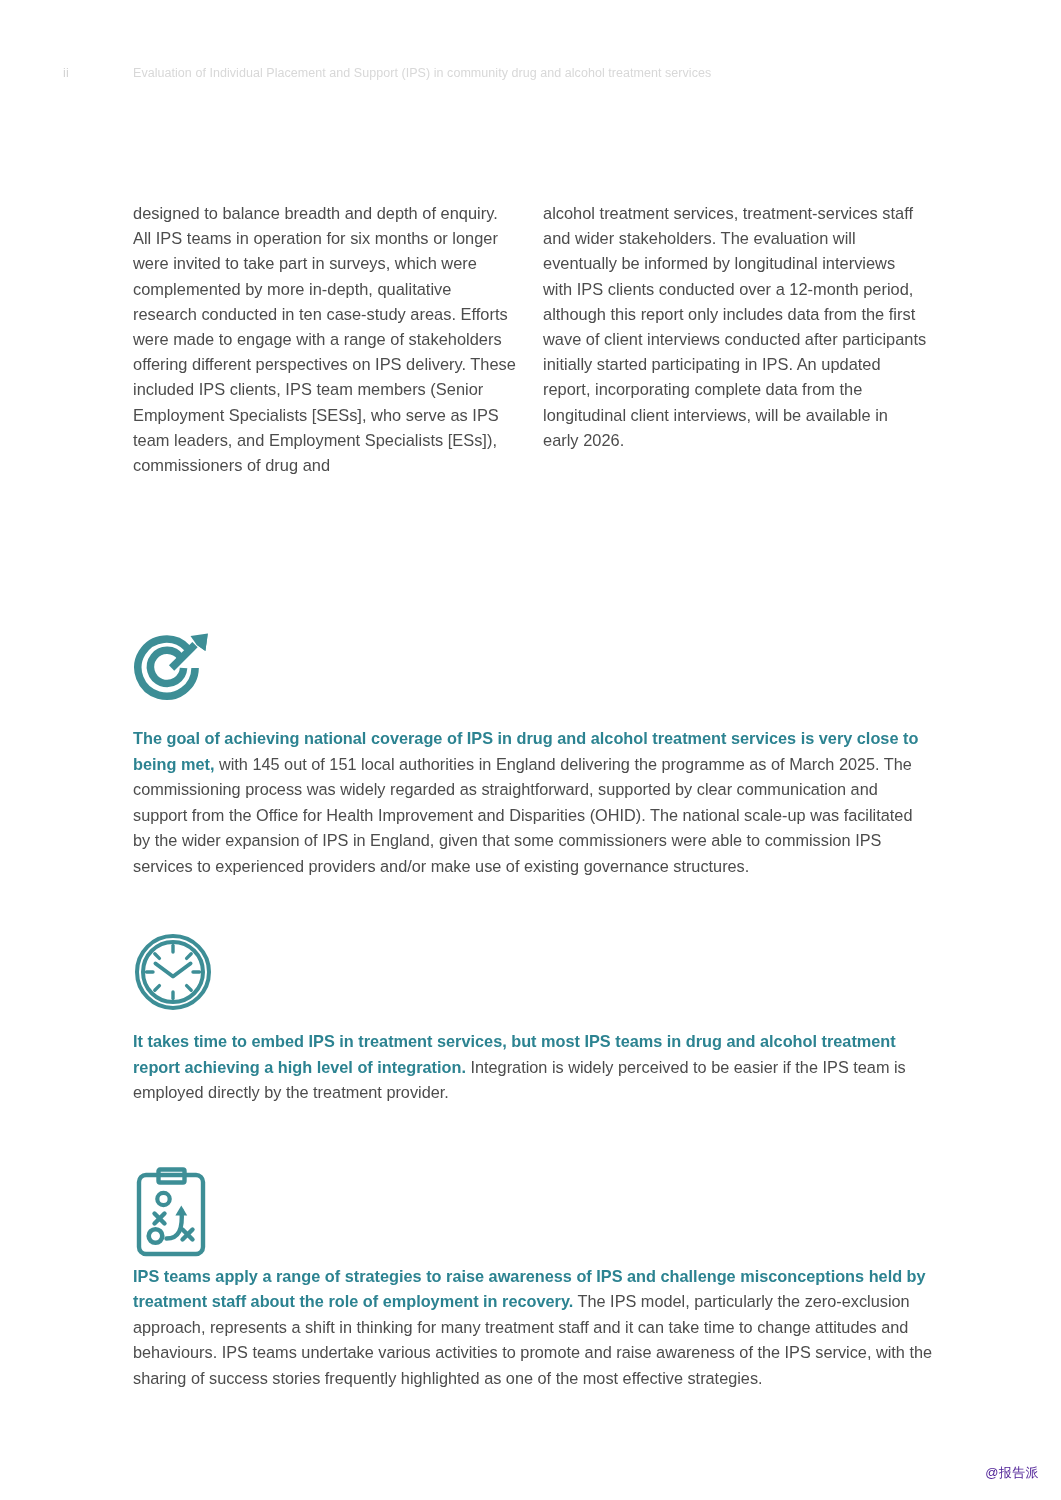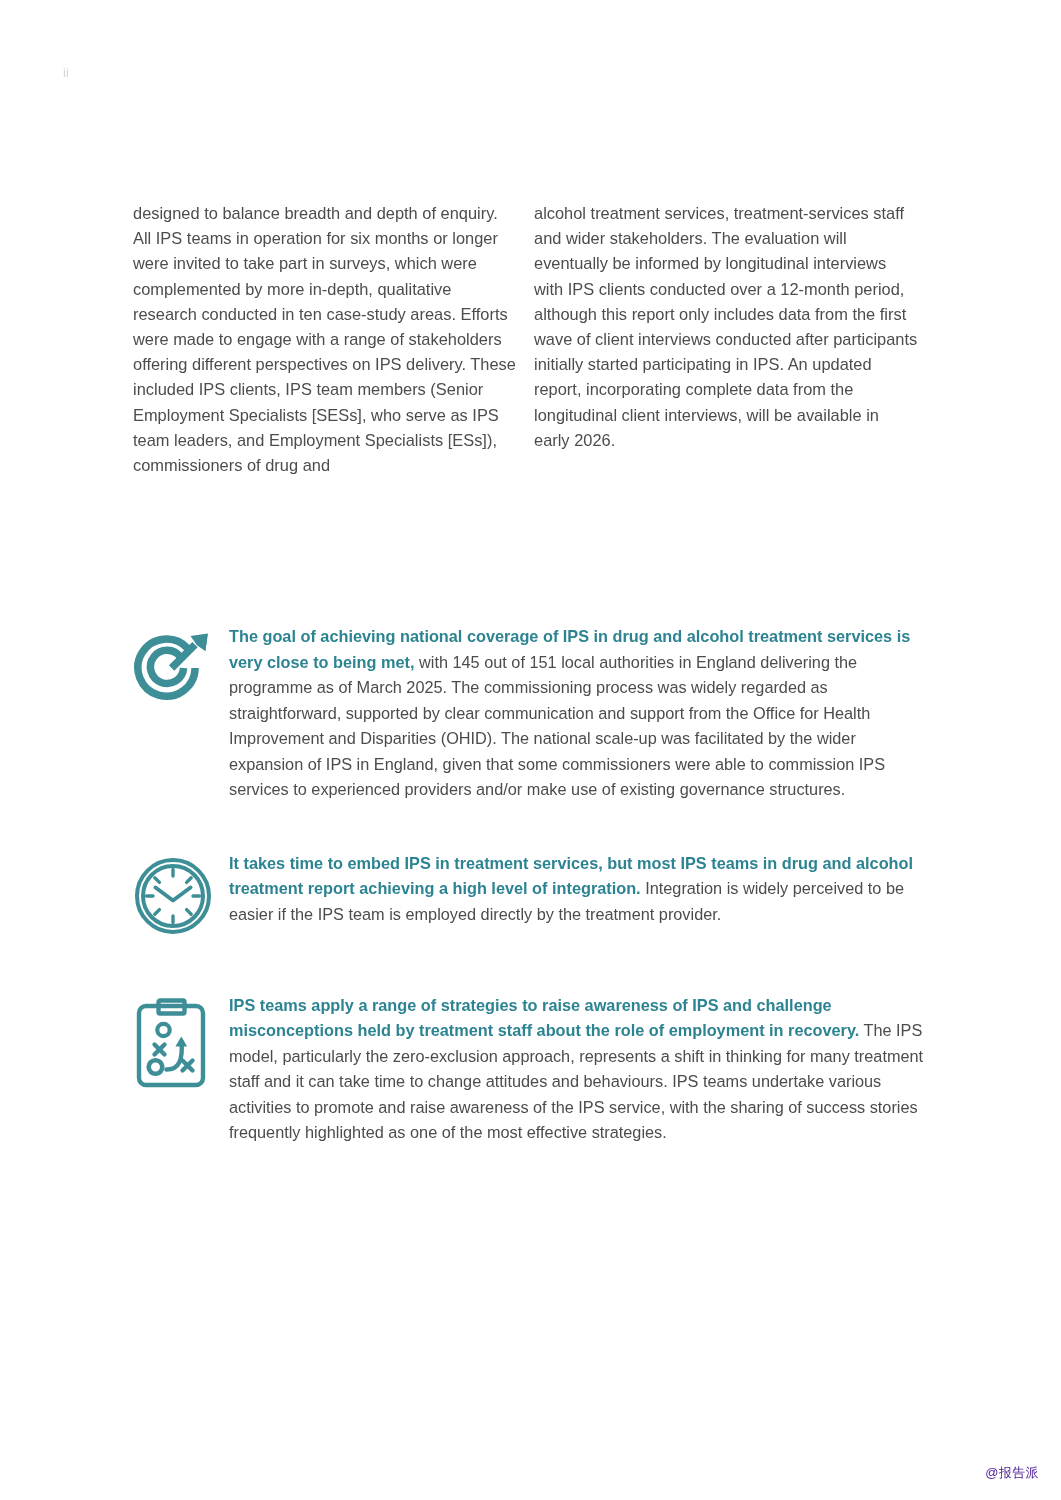--- a/index.html
+++ b/index.html
@@ -45,21 +45,21 @@
     white-space: nowrap;
   }
 
   
   .intro {
     position: absolute;
     top: 201px;
     left: 133px;
     width: 795px;
     display: flex;
-    gap: 17px;
+    gap: 26px;
   }
   .col {
     width: 384px;
     font-size: 16.4px;
     line-height: 25.2px;
     color: #4c4c4c;
     letter-spacing: 0.01px;
   }
   .col p { margin: 0; }
 
@@ -77,20 +77,21 @@
   
   .findings {
     position: absolute;
     top: 622px;
     left: 133px;
     width: 800px;
   }
   .finding {
     display: flex;
     align-items: flex-start;
+    flex-direction: column;
   }
   .finding-icon {
     width: 96px;
     flex: 0 0 96px;
     padding-top: 6px;
   }
   .finding-icon svg { display: block; }
   .finding-body {
     flex: 1 1 auto;
     font-size: 16.3px;
@@ -118,20 +119,21 @@
     user-select: none;
   }
 </style>
 </head>
 <body>
 
 <div class="page">
 
   <div class="running-header">
     <span class="folio">ii</span>
+    <span class="header-title">Evaluation of Individual Placement and Support (IPS) in community drug and alcohol treatment services</span>
   </div>
 
   <div class="intro">
     <div class="col">
       <p>designed to balance breadth and depth of enquiry. All IPS teams in operation for six months or longer were invited to take part in surveys, which were complemented by more in-depth, qualitative research conducted in ten case-study areas. Efforts were made to engage with a range of stakeholders offering different perspectives on IPS delivery. These included IPS clients, IPS team members (Senior Employment Specialists [SESs], who serve as IPS team leaders, and Employment Specialists [ESs]), commissioners of drug and</p>
     </div>
     <div class="col">
       <p>alcohol treatment services, treatment-services staff and wider stakeholders. The evaluation will eventually be informed by longitudinal interviews with IPS clients conducted over a 12-month period, although this report only includes data from the first wave of client interviews conducted after participants initially started participating in IPS. An updated report, incorporating complete data from the longitudinal client interviews, will be available in early 2026.</p>
     </div>
   </div>

